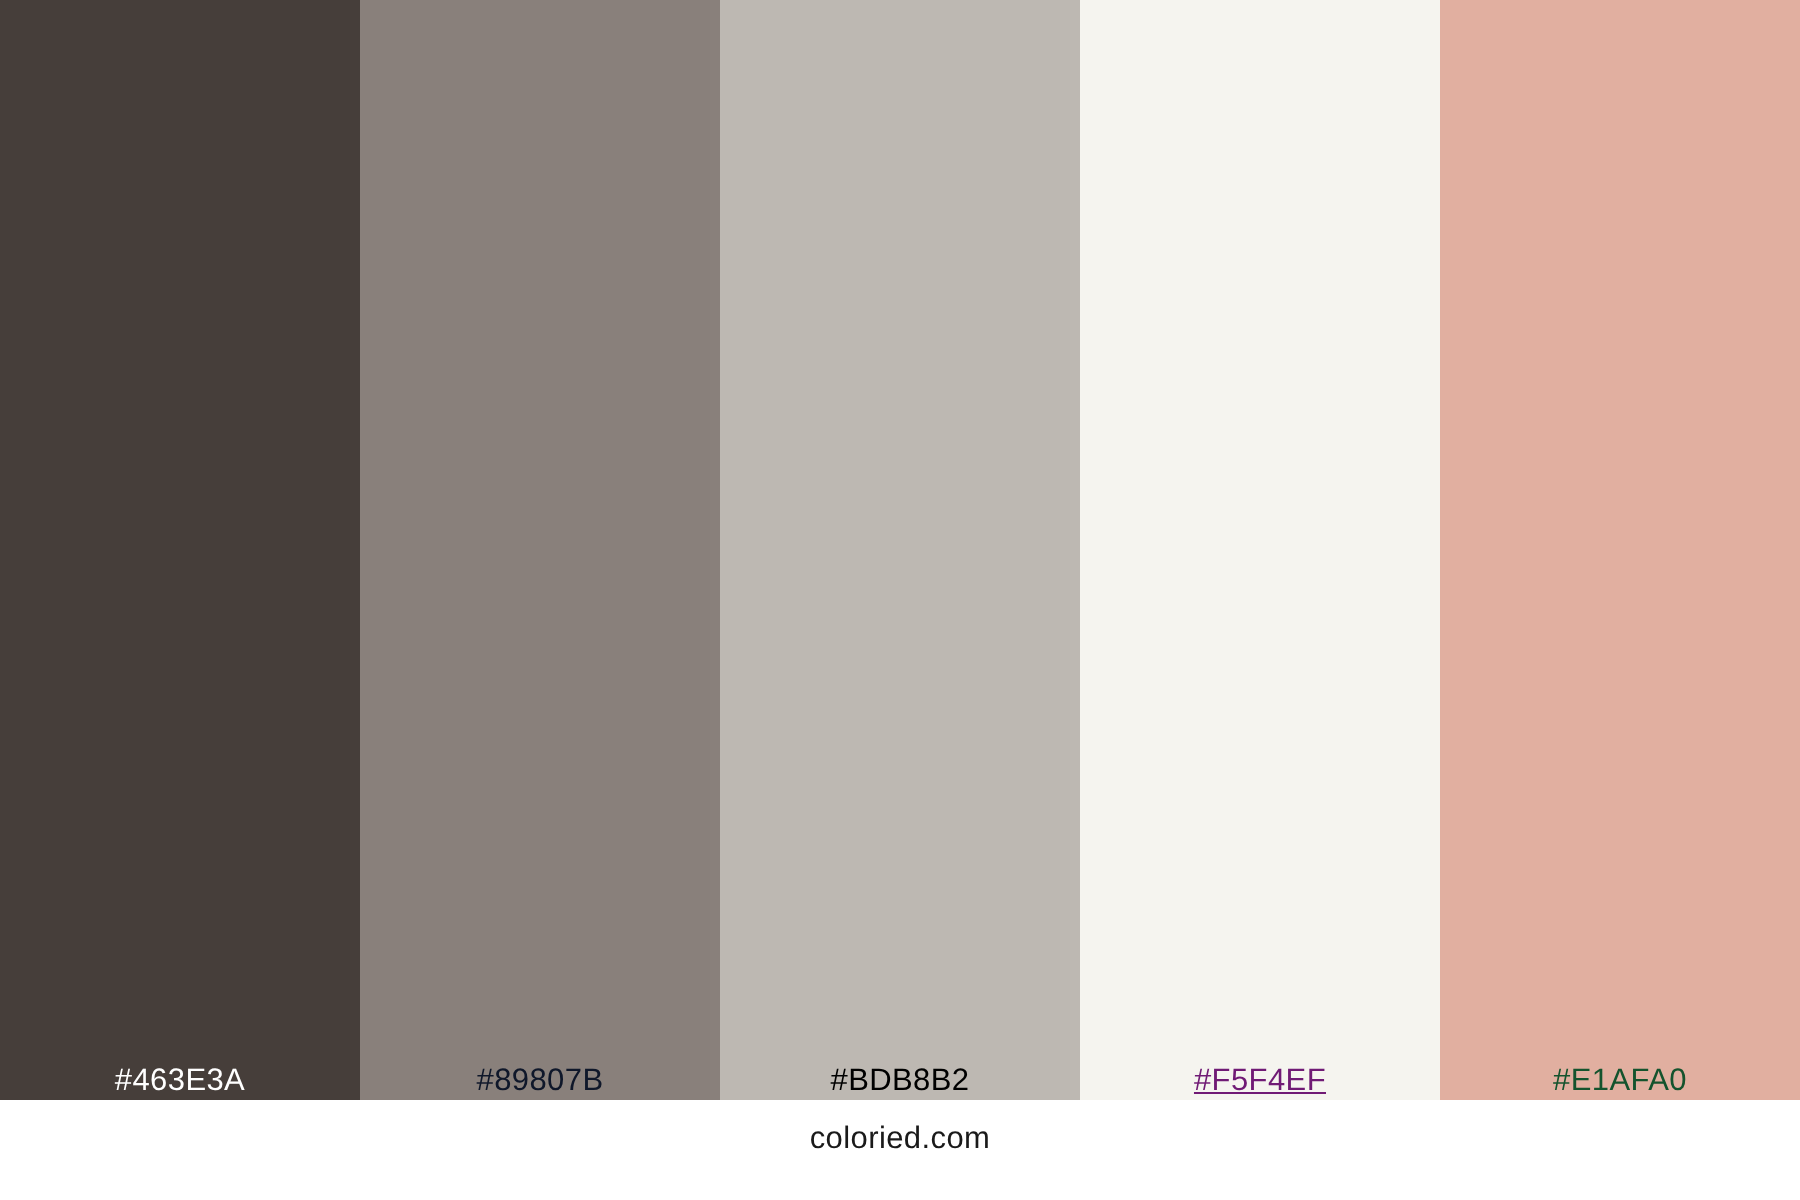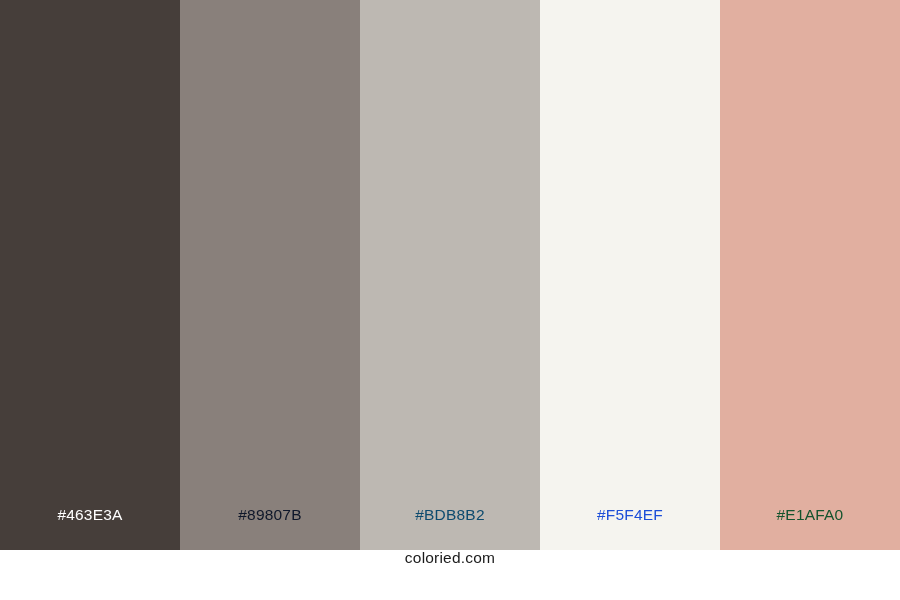--- a/index.html
+++ b/index.html
@@ -40,32 +40,32 @@
 
   .swatch-label {
     display: block;
     width: 100%;
     text-align: center;
     font-family: "Liberation Sans", sans-serif;
     font-size: 15.5px;
     font-weight: 400;
     letter-spacing: 0.2px;
     line-height: 1;
-    padding-bottom: 28px;
+    padding-bottom: 2px;
     user-select: text;
   }
 
   #footer-bar {
     position: absolute;
     left: 0;
     top: 550px;
     width: 900px;
     height: 39px;
     display: flex;
-    align-items: flex-start;
+    align-items: center;
     justify-content: center;
     background: #ffffff;
   }
 
   #site-credit {
     font-family: "Liberation Sans", sans-serif;
     font-size: 15.5px;
     font-weight: 400;
     color: #1a1a1a;
     letter-spacing: 0.2px;
@@ -81,25 +81,25 @@
 
     <div class="swatch" style="background-color: rgb(70, 62, 58);">
       <span class="swatch-label" style="color: rgb(255, 255, 255);">#463E3A</span>
     </div>
 
     <div class="swatch" style="background-color: rgb(137, 128, 123);">
       <span class="swatch-label" style="color: #0f172a;">#89807B</span>
     </div>
 
     <div class="swatch" style="background-color: rgb(189, 184, 178);">
-      <span class="swatch-label" style="color: #0c4a6e;">#BDB8B2</span>
+      <span class="swatch-label" style="color: #000000;">#BDB8B2</span>
     </div>
 
     <div class="swatch" style="background-color: rgb(245, 244, 239);">
-      <span class="swatch-label" style="color: #1d4ed8;">#F5F4EF</span>
+      <span class="swatch-label" style="color: #701a75; text-decoration: underline;">#F5F4EF</span>
     </div>
 
     <div class="swatch" style="background-color: rgb(225, 175, 160);">
       <span class="swatch-label" style="color: #14532d;">#E1AFA0</span>
     </div>
 
   </div>
 
   <div id="footer-bar">
     <span id="site-credit">coloried.com</span>

